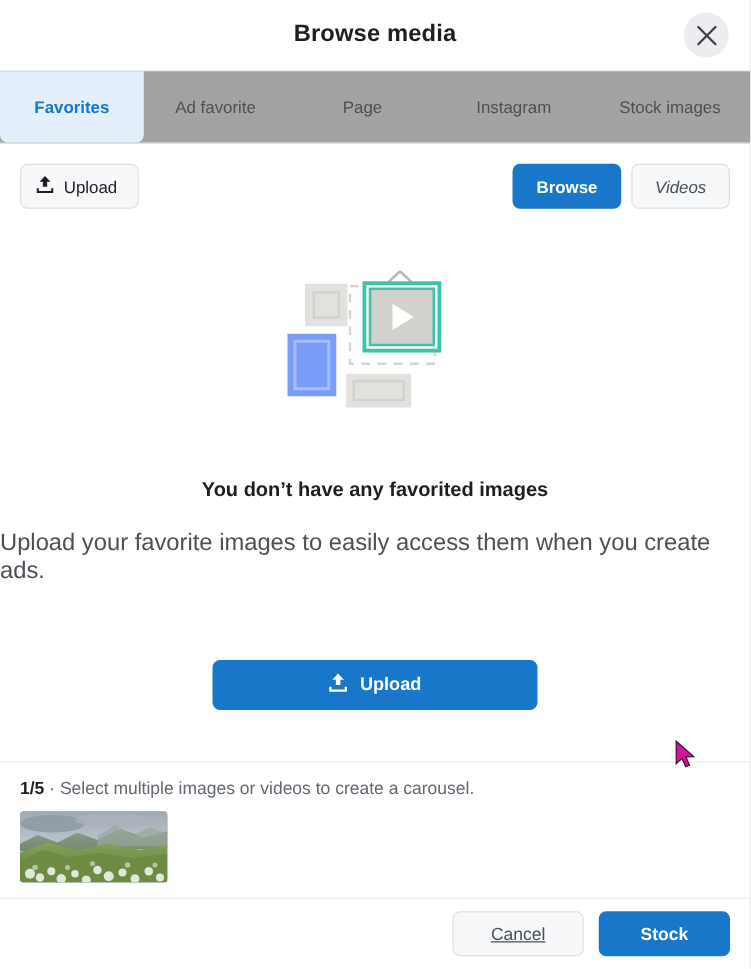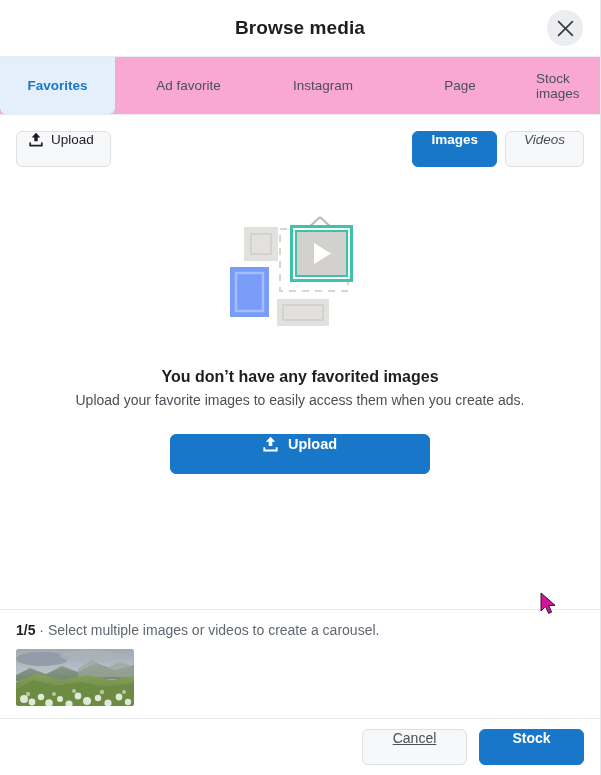--- a/index.html
+++ b/index.html
@@ -59,22 +59,21 @@
   .close-button svg { display: block; }
 
   
   .tabbar {
     position: relative;
     height: 57px;
     min-height: 57px;
     display: flex;
     align-items: stretch;
     border-bottom: 1px solid #e9ebee;
-    background: #f9a8d4;
-    gap: 16px;
+    background: #a3a3a3;
   }
   .tab {
     display: flex;
     align-items: center;
     justify-content: center;
     font-size: 13.5px;
     color: #4b4f56;
     cursor: pointer;
     user-select: none;
     box-sizing: border-box;
@@ -101,21 +100,21 @@
     padding: 0 16px;
     box-sizing: border-box;
   }
   .btn {
     font-family: "Liberation Sans", sans-serif;
     font-size: 13.5px;
     border-radius: 6px;
     box-sizing: border-box;
     cursor: pointer;
     display: inline-flex;
-    align-items: flex-start;
+    align-items: center;
     justify-content: center;
   }
   .btn-secondary {
     background: #f7f8fa;
     border: 1px solid #dddfe2;
     color: #4b4f56;
   }
   .btn-primary {
     background: #1877c9;
     border: 1px solid #1877c9;
@@ -144,37 +143,38 @@
 
   
   .content {
     flex: 1;
     display: flex;
     flex-direction: column;
     align-items: center;
     padding-top: 18px;
     box-sizing: border-box;
     overflow: hidden;
+    gap: 16px;
   }
   .illustration {
     position: relative;
     width: 150px;
     height: 135px;
     margin-bottom: 32px;
   }
   .empty-title {
     font-size: 16px;
     font-weight: bold;
     color: #1c1e21;
     margin-bottom: 6px;
   }
   .empty-sub {
-    font-size: 14px;
+    font-size: 19px;
     color: #4b4f56;
-    margin-bottom: 26px;
+    margin-bottom: 44px;
   }
   .cta-upload {
     width: 260px;
     height: 40px;
     font-size: 14.5px;
     gap: 10px;
   }
 
   
   .strip {
@@ -246,45 +246,45 @@
     </button>
   </div>
 
   <div class="tabbar">
     <div class="tab tab-favorites is-active">
       <span>Favorites</span>
     </div>
     <div class="tab tab-ad-account">
       <span>Ad favorite</span>
     </div>
+    <div class="tab tab-page">
+      <span>Page</span>
+    </div>
     <div class="tab tab-instagram">
       <span>Instagram</span>
-    </div>
-    <div class="tab tab-page">
-      <span>Page</span>
     </div>
     <div class="tab tab-stock">
       <span>Stock images</span>
     </div>
   </div>
 
   <div class="toolbar">
     <button class="btn btn-secondary upload-btn">
       <span>
         <svg width="14" height="15" viewBox="0 0 14 15">
           <path d="M7 0.7 L11.4 5.4 H8.7 V9.3 H5.3 V5.4 H2.6 Z" fill="#1c1e21"></path>
           <path d="M1.2 10.6 V13.6 H12.8 V10.6" fill="none" stroke="#1c1e21" stroke-width="1.7"></path>
         </svg>
       </span>
       <span>Upload</span>
     </button>
 
     <div class="seg-group">
       <button class="btn btn-primary seg-btn">
-        <span>Images</span>
+        <span>Browse</span>
       </button>
       <button class="btn seg-btn is-inactive">
         <span>Videos</span>
       </button>
     </div>
   </div>
 
   <div class="content">
 
     <div class="illustration">

